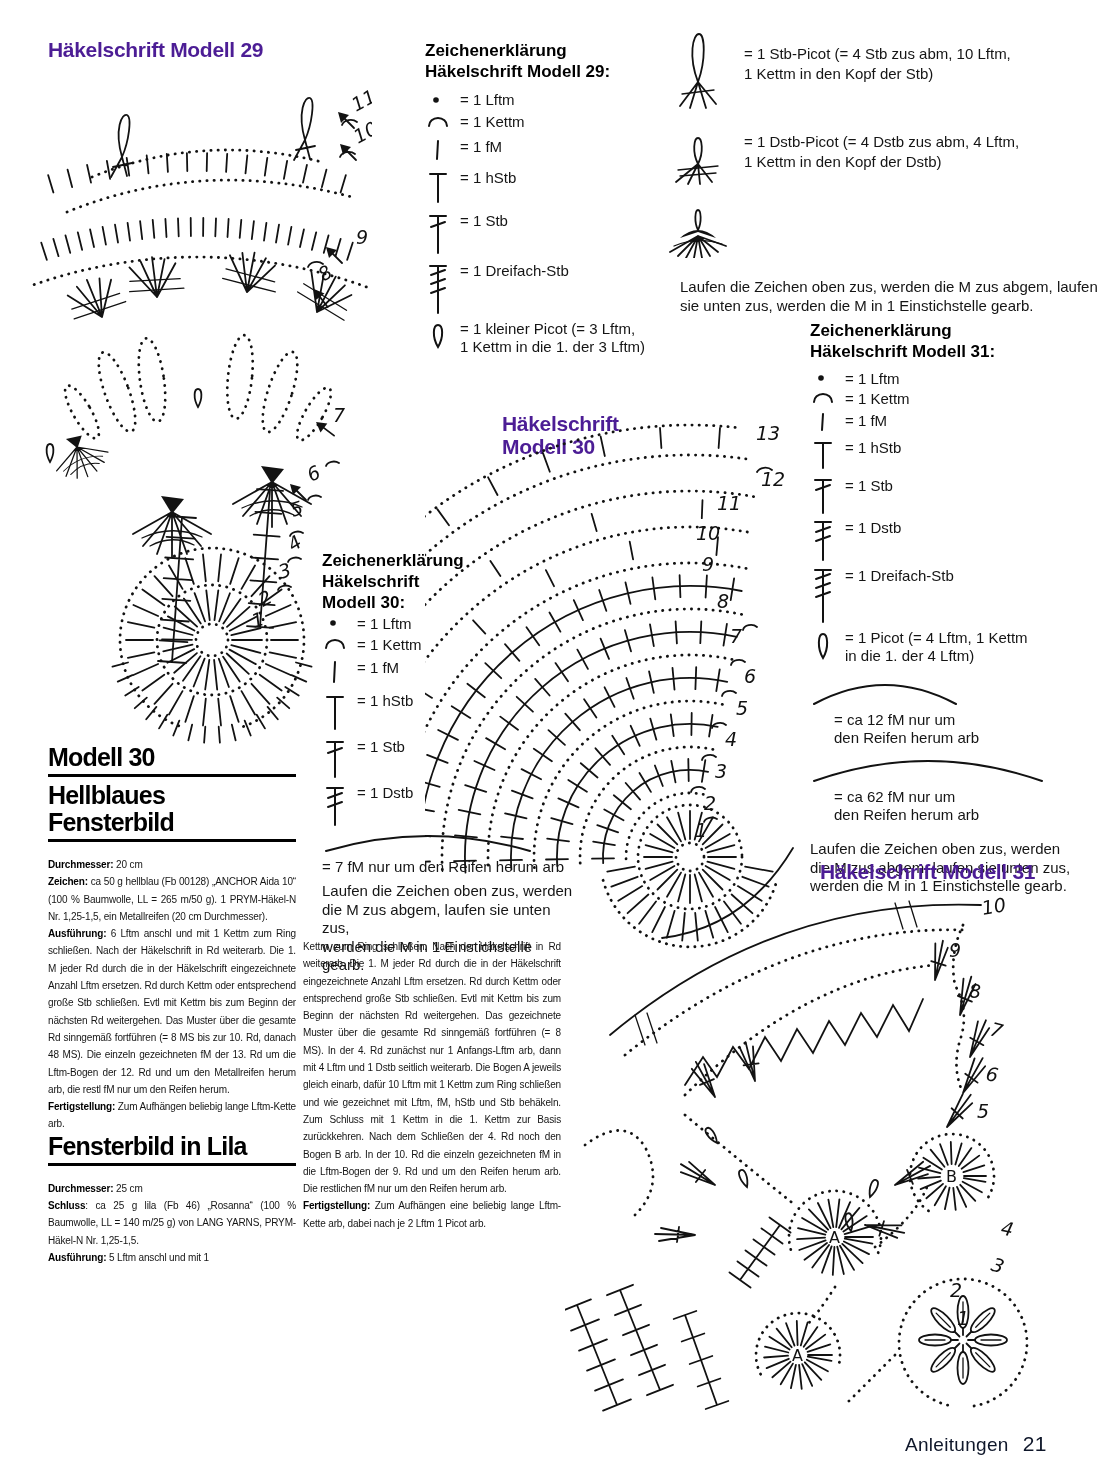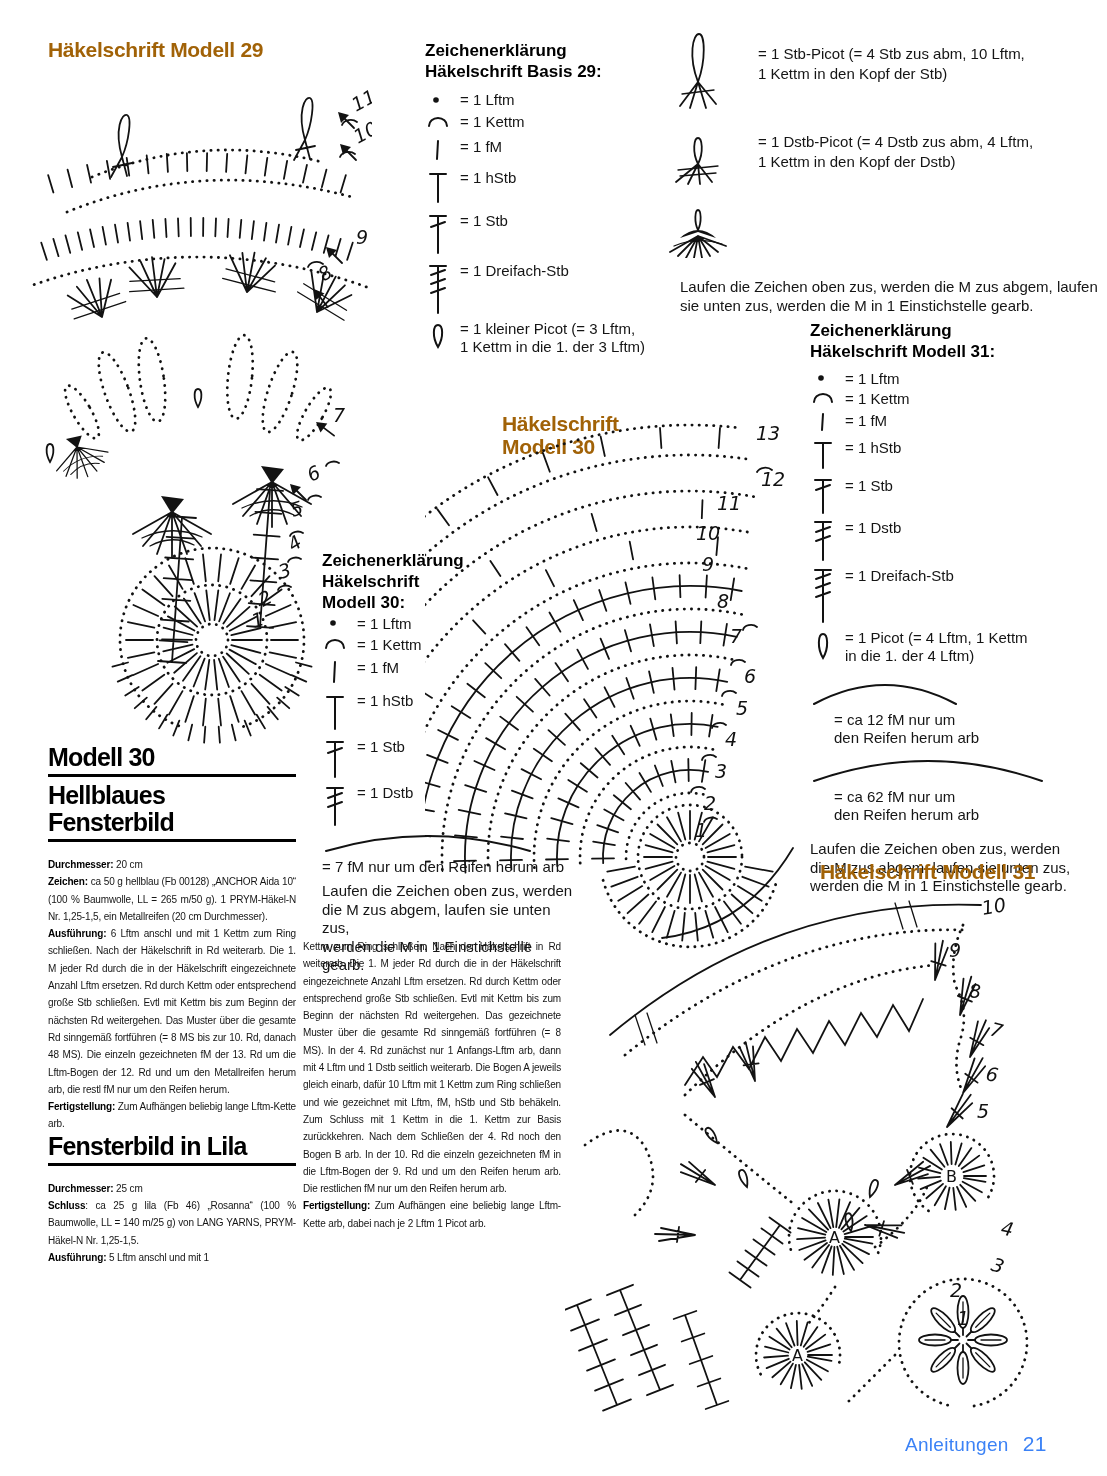--- a/index.html
+++ b/index.html
@@ -1,31 +1,31 @@
 <!DOCTYPE html>
 <html><head>
 <meta charset="utf-8">
 <style>
   html,body{margin:0;padding:0;background:#ffffff;}
   .page{position:relative;width:1107px;height:1476px;background:#fff;overflow:hidden;
         font-family:"Liberation Sans",sans-serif;color:#151515;}
   .abs{position:absolute;}
-  .dt{font-weight:bold;font-size:21px;line-height:23px;letter-spacing:-0.3px;color:#a16207;}
+  .dt{font-weight:bold;font-size:21px;line-height:23px;letter-spacing:-0.3px;color:#4c1d95;}
   .lg-h{font-weight:bold;font-size:17px;line-height:21px;color:#000;}
   .lg-row{display:flex;gap:9px;align-items:flex-start;}
   .lg-sym{flex:0 0 26px;display:flex;justify-content:center;}
   .lg-lbl{font-size:15px;line-height:18px;white-space:pre-line;padding-top:1px;}
   .note{font-size:15px;line-height:18.5px;white-space:pre-line;}
-  .pic-row{display:flex;gap:28px;align-items:flex-start;margin-bottom:10px;}
+  .pic-row{display:flex;gap:14px;align-items:flex-start;margin-bottom:10px;}
   .pic-lbl{font-size:15px;line-height:20px;white-space:pre-line;padding-top:16px;}
   .art-h{font-weight:bold;font-size:25px;line-height:27px;letter-spacing:-0.8px;color:#000;
          border-bottom:3.5px solid #000;padding-bottom:3px;margin:0 0 5px 0;}
   .body-p{font-size:10px;line-height:17.3px;letter-spacing:-0.15px;text-align:justify;margin:0;}
   .body-p b{color:#000;}
-  .footer{font-size:19px;color:#3b82f6;letter-spacing:0.3px;}
+  .footer{font-size:19px;color:#0f172a;letter-spacing:0.3px;}
   .footer .pg{font-size:21px;margin-left:14px;}
   svg .s,.s{stroke:#121212;stroke-width:2;fill:none;stroke-linecap:round;}
   .ln{stroke:#121212;stroke-width:1.8;fill:none;stroke-linecap:round;}
   .ln2{stroke:#121212;stroke-width:1.3;fill:none;stroke-linecap:round;}
   .dot{stroke:#121212;stroke-width:2.8;fill:none;stroke-linecap:round;stroke-dasharray:0.2 7;}
   .num{font-family:"DejaVu Sans",sans-serif;font-style:italic;font-size:19px;fill:#111;}
   .lbl{font-family:"DejaVu Sans",sans-serif;font-size:16px;fill:#111;}
 </style>
 </head>
 <body>
@@ -127,21 +127,21 @@
       <text class="num" x="271" y="455" transform="rotate(-18 271 455)">5</text>
       <text class="num" x="271" y="490" transform="rotate(-32 271 490)">4</text>
       <text class="num" x="259" y="517" transform="rotate(-18 259 517)">3</text>
       <text class="num" x="241" y="545" transform="rotate(-28 241 545)">2</text>
       <text class="num" x="232" y="566" transform="rotate(-18 232 566)">1</text>
     </g>
   </svg>
 
   <div class="abs" style="left:425px;top:40px;width:252px">
     <div class="lg-h">Zeichenerklärung</div>
-    <div class="lg-h" style="margin-bottom:8px">Häkelschrift Basis 29:</div>
+    <div class="lg-h" style="margin-bottom:8px">Häkelschrift Modell 29:</div>
     <div class="lg-row" style="height:22px">
         <span class="lg-sym">
           <svg width="24" height="18">
             <circle cx="10" cy="10" r="2.8" fill="#121212"></circle>
           </svg>
         </span>
         <span class="lg-lbl">= 1 Lftm</span>
       </div>
     <div class="lg-row" style="height:25px">
         <span class="lg-sym">

